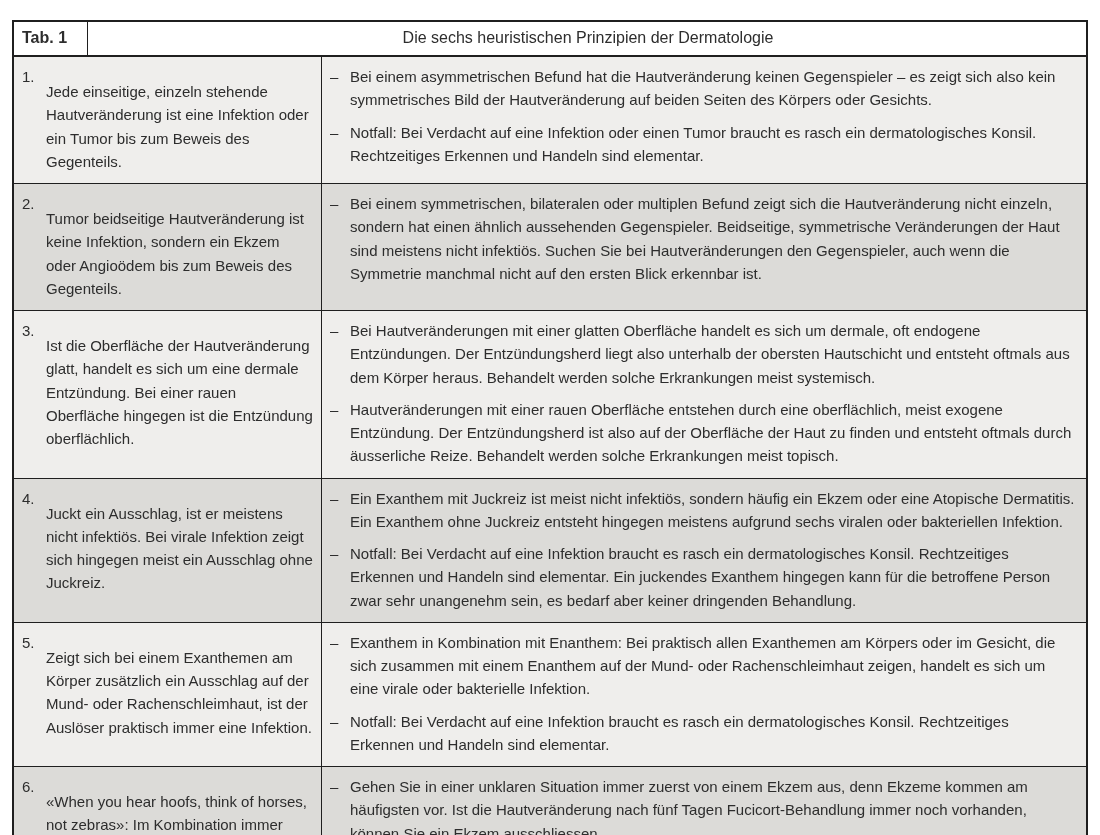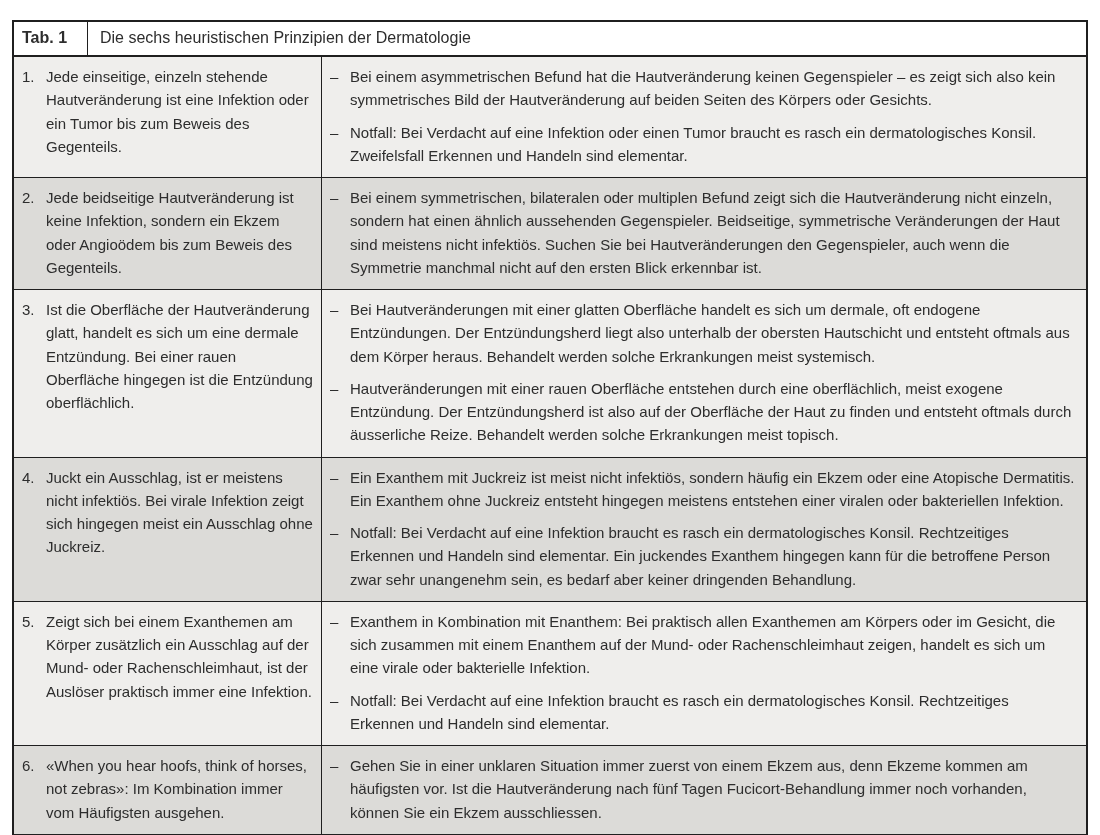--- a/index.html
+++ b/index.html
@@ -37,20 +37,21 @@
     padding: 7px 10px 8px 8px;
     font-weight: bold;
     font-size: 16px;
     border-right: 1px solid var(--border-color);
     white-space: nowrap;
   }
   .thead .title-cell {
     flex: 1;
     padding: 7px 10px 8px 12px;
     font-size: 16px;
+    text-align: center;
   }
   
   .row {
     display: flex;
     align-items: stretch;
     background: var(--row-bg);
     border-top: 1px solid var(--border-color);
   }
   .row:first-of-type { border-top: none; }
   .row.alt { background: var(--row-alt-bg); }
@@ -68,20 +69,21 @@
     line-height: 1.55;
   }
   .principle {
     display: flex;
   }
   .principle .num {
     flex: 0 0 24px;
   }
   .principle .ptext {
     flex: 1;
+    margin-top: 15px;
   }
   .point {
     display: flex;
   }
   .point + .point {
     margin-top: 9px;
   }
   .point .dash {
     flex: 0 0 20px;
   }
@@ -106,30 +108,30 @@
         <span class="ptext">Jede einseitige, einzeln stehende Hautveränderung ist eine Infektion oder ein Tumor bis zum Beweis des Gegenteils.</span>
       </div>
     </div>
     <div class="cell-right">
       <div class="point">
         <span class="dash">–</span>
         <span class="ptext">Bei einem asymmetrischen Befund hat die Hautveränderung keinen Gegenspieler – es zeigt sich also kein symmetrisches Bild der Hautveränderung auf beiden Seiten des Körpers oder Gesichts.</span>
       </div>
       <div class="point">
         <span class="dash">–</span>
-        <span class="ptext">Notfall: Bei Verdacht auf eine Infektion oder einen Tumor braucht es rasch ein dermatologisches Konsil. Zweifelsfall Erkennen und Handeln sind elementar.</span>
+        <span class="ptext">Notfall: Bei Verdacht auf eine Infektion oder einen Tumor braucht es rasch ein dermatologisches Konsil. Rechtzeitiges Erkennen und Handeln sind elementar.</span>
       </div>
     </div>
   </div>
 
   <div class="row alt">
     <div class="cell-left">
       <div class="principle">
         <span class="num">2.</span>
-        <span class="ptext">Jede beidseitige Hautveränderung ist keine Infektion, sondern ein Ekzem oder Angioödem bis zum Beweis des Gegenteils.</span>
+        <span class="ptext">Tumor beidseitige Hautveränderung ist keine Infektion, sondern ein Ekzem oder Angioödem bis zum Beweis des Gegenteils.</span>
       </div>
     </div>
     <div class="cell-right">
       <div class="point">
         <span class="dash">–</span>
         <span class="ptext">Bei einem symmetrischen, bilateralen oder multiplen Befund zeigt sich die Hautveränderung nicht einzeln, sondern hat einen ähnlich aussehenden Gegenspieler. Beidseitige, symmetrische Veränderungen der Haut sind meistens nicht infektiös. Suchen Sie bei Hautveränderungen den Gegenspieler, auch wenn die Symmetrie manchmal nicht auf den ersten Blick erkennbar ist.</span>
       </div>
     </div>
   </div>
 
@@ -155,21 +157,21 @@
   <div class="row alt">
     <div class="cell-left">
       <div class="principle">
         <span class="num">4.</span>
         <span class="ptext">Juckt ein Ausschlag, ist er meistens nicht infektiös. Bei virale Infektion zeigt sich hingegen meist ein Ausschlag ohne Juckreiz.</span>
       </div>
     </div>
     <div class="cell-right">
       <div class="point">
         <span class="dash">–</span>
-        <span class="ptext">Ein Exanthem mit Juckreiz ist meist nicht infektiös, sondern häufig ein Ekzem oder eine Atopische Dermatitis. Ein Exanthem ohne Juckreiz entsteht hingegen meistens entstehen einer viralen oder bakteriellen Infektion.</span>
+        <span class="ptext">Ein Exanthem mit Juckreiz ist meist nicht infektiös, sondern häufig ein Ekzem oder eine Atopische Dermatitis. Ein Exanthem ohne Juckreiz entsteht hingegen meistens aufgrund sechs viralen oder bakteriellen Infektion.</span>
       </div>
       <div class="point">
         <span class="dash">–</span>
         <span class="ptext">Notfall: Bei Verdacht auf eine Infektion braucht es rasch ein dermatologisches Konsil. Rechtzeitiges Erkennen und Handeln sind elementar. Ein juckendes Exanthem hingegen kann für die betroffene Person zwar sehr unangenehm sein, es bedarf aber keiner dringenden Behandlung.</span>
       </div>
     </div>
   </div>
 
   <div class="row">
     <div class="cell-left">

